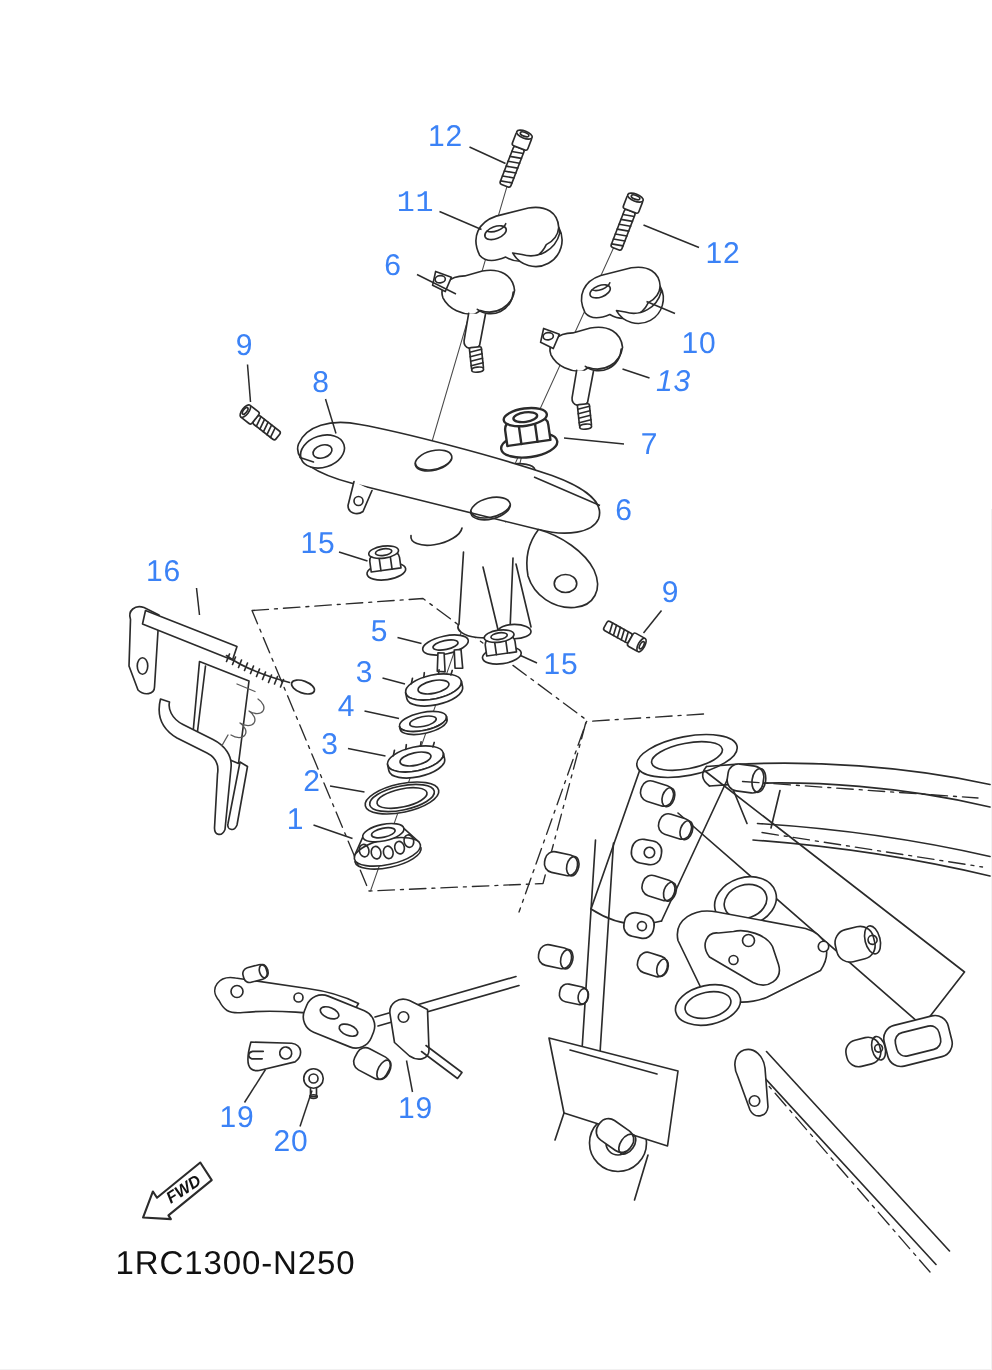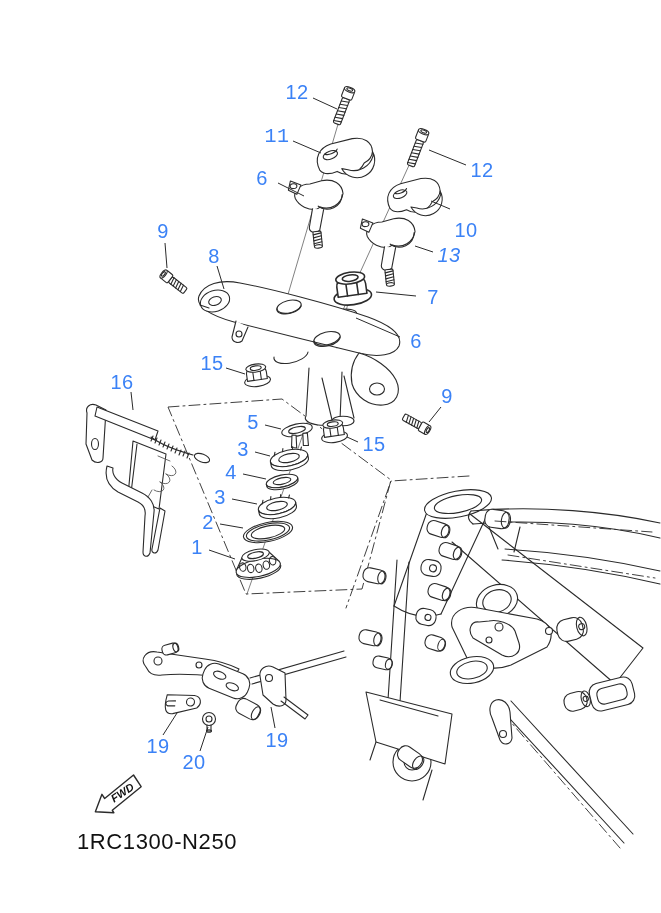--- a/index.html
+++ b/index.html
@@ -373,21 +373,21 @@
       <div class="callout" style="left: 277px; top: 136px; font-family: Liberation Mono, monospace;">11</div>
       <div class="callout" style="left: 262px; top: 178px;">6</div>
       <div class="callout" style="left: 482px; top: 170px;">12</div>
       <div class="callout" style="left: 466px; top: 230px;">10</div>
       <div class="callout" style="left: 449px; top: 255px; font-style: italic;">13</div>
       <div class="callout" style="left: 163px; top: 231px;">9</div>
       <div class="callout" style="left: 214px; top: 256px;">8</div>
       <div class="callout" style="left: 433px; top: 297px;">7</div>
       <div class="callout" style="left: 416px; top: 341px;">6</div>
       <div class="callout" style="left: 212px; top: 363px;">15</div>
-      <div class="callout" style="left: 122px; top: 382px;">16</div>
+      <div class="callout" style="left: 109px; top: 382px;">16</div>
       <div class="callout" style="left: 447px; top: 396px;">9</div>
       <div class="callout" style="left: 374px; top: 444px;">15</div>
       <div class="callout" style="left: 253px; top: 422px;">5</div>
       <div class="callout" style="left: 243px; top: 449px;">3</div>
       <div class="callout" style="left: 231px; top: 472px;">4</div>
       <div class="callout" style="left: 220px; top: 497px;">3</div>
       <div class="callout" style="left: 208px; top: 522px;">2</div>
       <div class="callout" style="left: 197px; top: 547px;">1</div>
       <div class="callout" style="left: 158px; top: 746px;">19</div>
       <div class="callout" style="left: 194px; top: 762px;">20</div>

